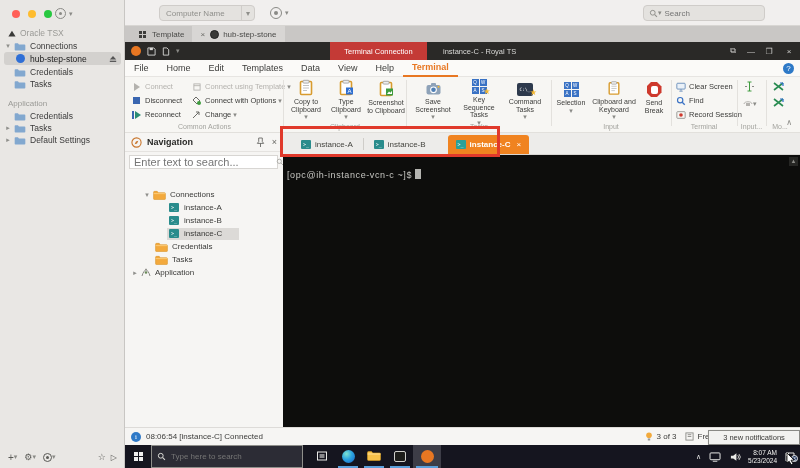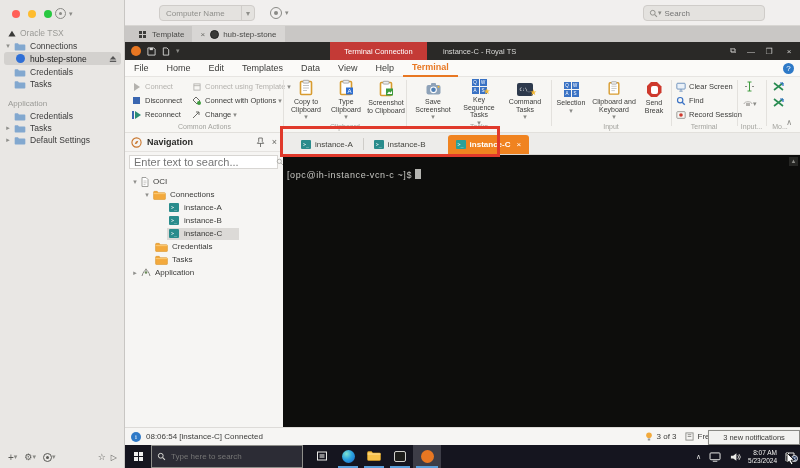--- a/index.html
+++ b/index.html
@@ -548,30 +548,20 @@
     <div id="nav-search">
       <input placeholder="Enter text to search..." style="">
       <span style="display:inline-flex;margin-right:4px;">
           <svg width="8" height="8" viewBox="0 0 12 12">
             <circle cx="5" cy="5" r="3.2" fill="none" stroke="#a8a8a4" stroke-width="1.3"></circle>
             <path d="M7.6 7.6l3 3" stroke="#a8a8a4" stroke-width="1.4"></path>
           </svg>
         </span>
     </div>
 
-    <div class="tree-row" style="top:42px;">
-      <span class="disc" style="margin-left:6px;">▾</span>
-      <span style="display:inline-flex;margin:0 4px 0 2px;">
-          <svg width="8" height="10" viewBox="0 0 8 10">
-            <path d="M1 .5h4l2 2v7H1z" fill="#fff" stroke="#8a8a86" stroke-width=".8"></path>
-            <path d="M2.5 4h3M2.5 5.8h3M2.5 7.6h2" stroke="#b4b2ae" stroke-width=".7"></path>
-          </svg>
-        </span>
-      <span>OCI</span>
-    </div>
     <div class="tree-row" style="top:55px;">
       <span class="disc" style="margin-left:18px;">▾</span>
       <span style="display:inline-flex;margin:0 4px 0 2px;">
           <svg width="13" height="10" viewBox="0 0 14 11">
             <path d="M.5 2.5a1 1 0 011-1h3l1.2 1.5h6.8a1 1 0 011 1v5.5a1 1 0 01-1 1h-11a1 1 0 01-1-1z" fill="#f3a93c" stroke="#d78f1e" stroke-width=".6"></path>
             <path d="M.5 4h13" stroke="#ffd98f" stroke-width=".8"></path>
           </svg>
         </span>
       <span>Connections</span>
     </div>

